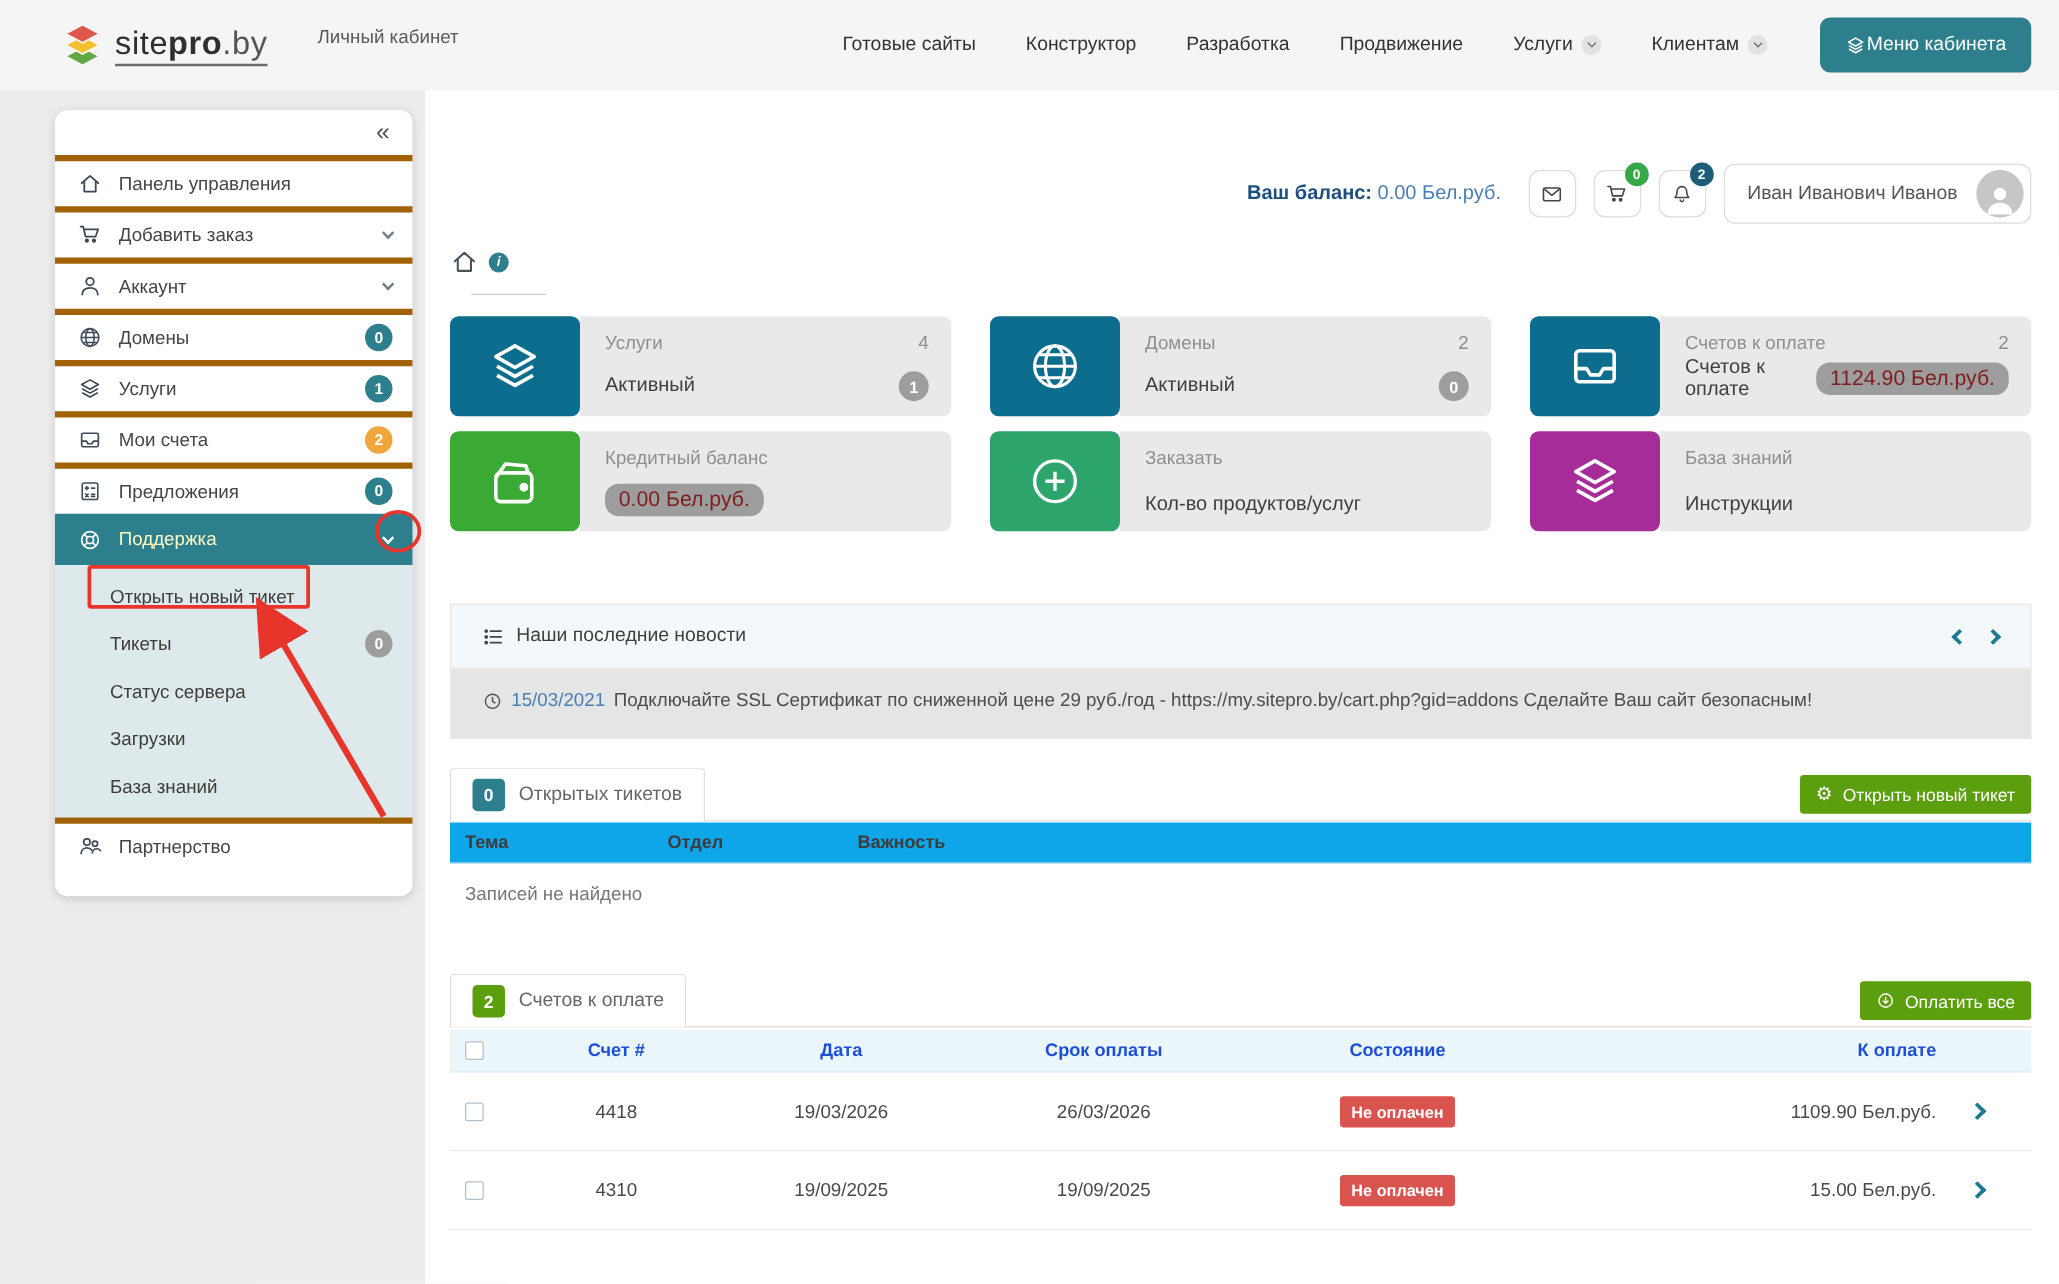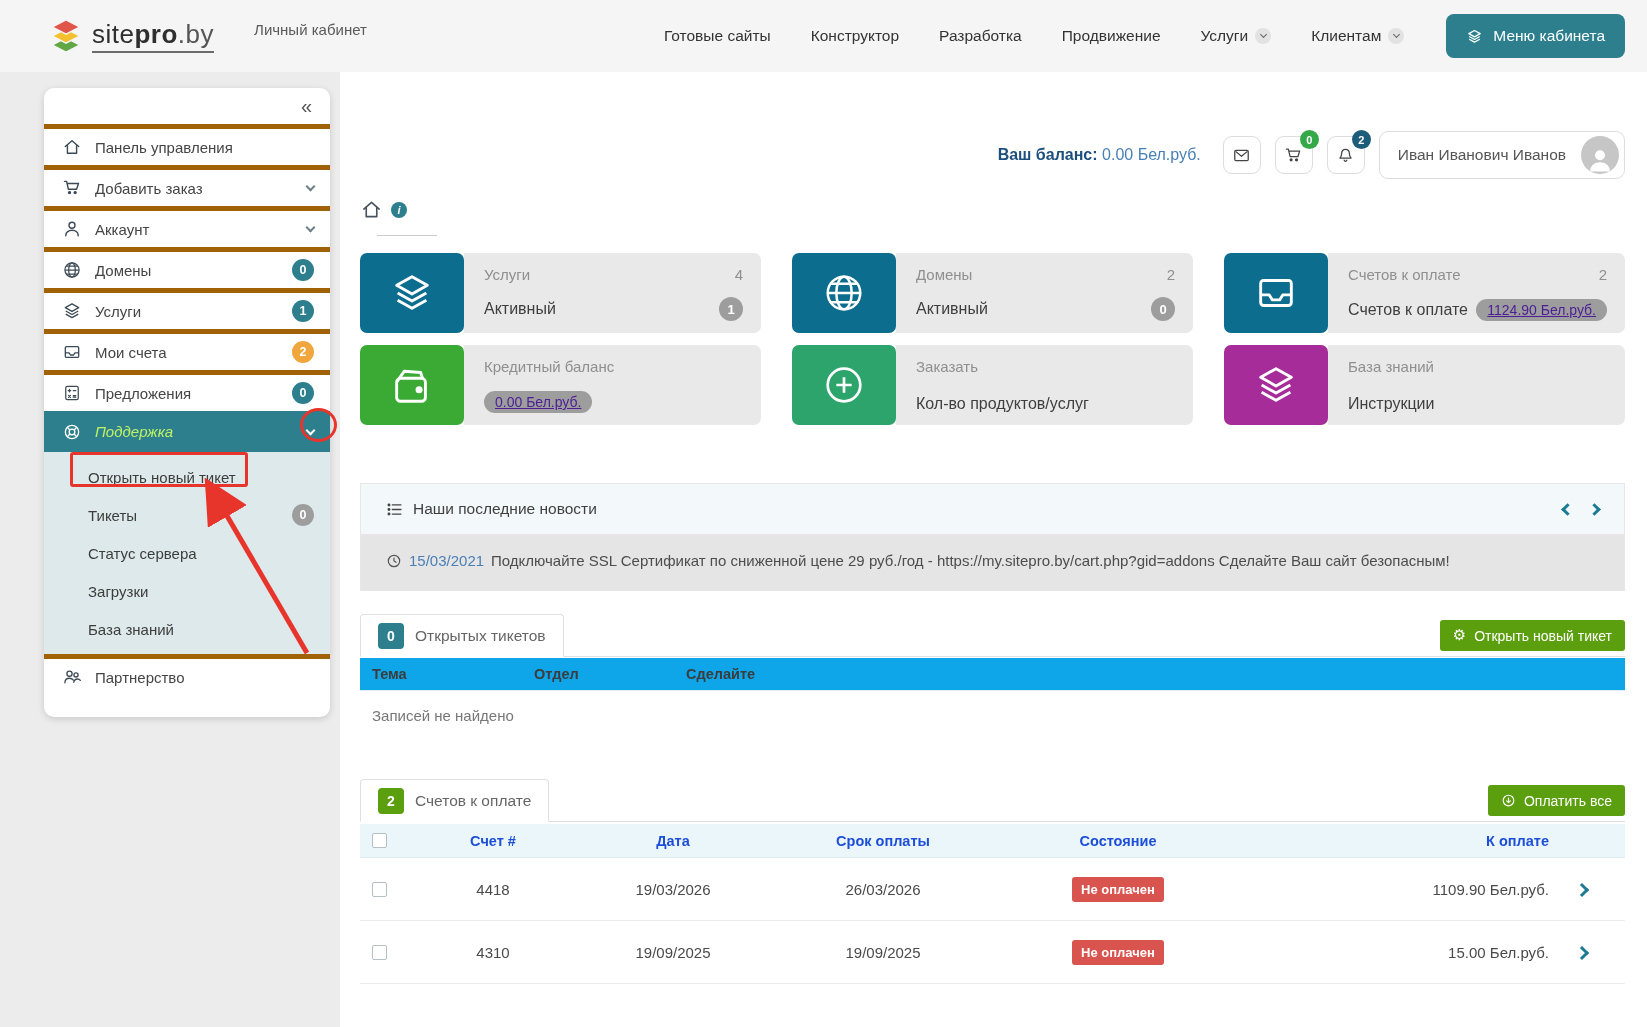--- a/index.html
+++ b/index.html
@@ -16,42 +16,42 @@
   .logo-wrap { margin-left:48px; display:flex; flex-direction:row; }
   .logo-row { display:flex; align-items:center; gap:8px; }
   .logo-text { font-size:26px; color:#2f2f2f; letter-spacing:.5px; border-bottom:2px solid #6b6b6b; padding-bottom:1px;}
   .logo-text b { font-weight:700; }
   .logo-text .tld { color:#555; font-weight:400; }
   .logo-sub { font-size:15px; color:#5a5a5a; margin-top:3px; margin-left:40px; }
   .topnav { display:flex; align-items:flex-start; gap:40px; margin-left:auto; }
   .nav-item { font-size:15.5px; color:#333; cursor:pointer; display:flex; align-items:center; gap:7px; white-space:nowrap; }
   .dd-circle { width:16px; height:16px; border-radius:50%; background:#e2e2e2; display:flex; align-items:center; justify-content:center; }
   .cabinet-btn { margin-left:42px; margin-right:22px; background:#2d7f8d; color:#fff; border:none; cursor:pointer;
-                 border-radius:8px; height:44px; padding:0 20px; font-size:15.5px; display:flex; align-items:center; gap:10px;
+                 border-radius:8px; height:44px; padding:0 20px; font-size:15.5px; display:flex; align-items:center; 
                  font-family:inherit; }
 
   
   .sidebar { position:absolute; left:44px; top:88px; width:286px; background:#fff; border-radius:10px;
              box-shadow:0 2px 7px rgba(0,0,0,.15); padding-bottom:22px; z-index:5; }
   .collapse-row { height:36px; display:flex; justify-content:flex-end; align-items:center; padding-right:18px; }
   .collapse-glyph { font-size:20px; color:#555; cursor:pointer; line-height:1; }
   .sb-item { height:41px; display:flex; align-items:center; padding:0 16px 0 18px; gap:13px;
              font-size:15px; color:#454545; cursor:pointer; border-top:5px solid #a16207; }
   .sb-item:first-of-type { border-top:none; }
   .sb-ic { width:20px; color:#3d4a55; flex:0 0 20px; }
   .sb-spacer { flex:1; }
   .badge { min-width:22px; height:22px; border-radius:11px; color:#fff; font-size:12.5px; font-weight:700;
            display:inline-flex; align-items:center; justify-content:center; padding:0 7px; }
   .badge.teal { background:#2d7f8d; }
   .badge.orange { background:#f0a63c; }
   .badge.gray { background:#9d9d9d; }
   .chev { display:inline-block; width:7px; height:7px; border-right:2px solid currentColor; border-bottom:2px solid currentColor; }
   .chev.down { transform:rotate(45deg); margin-top:-3px; }
   .sb-chev { color:#6f7f89; }
-  .sb-item.active { background:#2d7f8d; color:#bef264; border-top:none;font-style:italic; }
+  .sb-item.active { background:#2d7f8d; color:#fef9c3; border-top:none; }
   .sb-item.active .sb-ic, .sb-item.active .sb-chev { color:#fff; }
   .sb-sub { background:#dde9ea; padding:6px 0; }
   .sb-subitem { height:38px; display:flex; align-items:center; padding:0 16px 0 44px; font-size:15px; color:#3d3d3d; cursor:pointer; }
   
   .ann-rect { position:absolute; left:70px; top:452px; width:178px; height:35px; border:3px solid #e8352c; border-radius:3px; z-index:40; pointer-events:none; }
   .ann-circle { position:absolute; left:300px; top:408px; width:37px; height:34px; border:3px solid #e8352c; border-radius:50%; z-index:40; pointer-events:none; }
   .ann-arrow { position:absolute; left:0; top:0; z-index:39; pointer-events:none; }
 
   
   .main { position:absolute; left:340px; top:72px; right:0; bottom:0; background:#fff; }
@@ -82,21 +82,21 @@
   .tile-ic { width:104px; border-radius:7px; display:flex; align-items:center; justify-content:center; color:#fff; flex:0 0 104px; }
   .tile-ic.teal { background:#0d6d8e; }
   .tile-ic.green { background:#3aaa35; }
   .tile-ic.mgreen { background:#2da46c; }
   .tile-ic.purple { background:#a62c9a; }
   .tile-body { flex:1; background:#e9e9e9; border-radius:0 7px 7px 0; padding:13px 18px 12px 20px;
                display:flex; flex-direction:column; justify-content:space-between; }
   .tr1 { display:flex; justify-content:space-between; align-items:center; color:#8f8f8f; font-size:15px; }
   .tr2 { display:flex; justify-content:space-between; align-items:center; color:#3f3f3f; font-size:16px; }
   .tr2 .left-pill { margin-right:auto; }
-  .pill { background:#9d9d9d; color:#4c1d95; border-radius:11px; padding:3px 11px; font-size:14px; white-space:nowrap;text-decoration:underline; }
+  .pill { background:#9d9d9d; color:#7f1d1d; border-radius:11px; padding:3px 11px; font-size:17px; white-space:nowrap; }
   .num-badge { width:24px; height:24px; border-radius:50%; background:#9d9d9d; color:#fff; font-size:13px; font-weight:700;
                display:flex; align-items:center; justify-content:center; }
 
   .news { position:absolute; top:411px; left:20px; right:22px; }
   .news-head { height:52px; background:#f3f8fa; border:1px solid #e7e7e7; display:flex; align-items:center; padding:0 25px; gap:10px; }
   .news-title { font-size:15.5px; color:#3f3f3f; }
   .news-arrows { margin-left:auto; display:flex; gap:18px; color:#1d7a94; }
   .chev-big { display:inline-block; width:9px; height:9px; border-right:3px solid currentColor; border-bottom:3px solid currentColor; cursor:pointer; }
   .chev-big.right { transform:rotate(-45deg); }
   .chev-big.left { transform:rotate(135deg); }
@@ -526,21 +526,21 @@
         <span class="tab-label">Открытых тикетов</span>
       </div>
       <button class="green-btn">
         <span class="gear-glyph">⚙</span>
         <span>Открыть новый тикет</span>
       </button>
     </div>
     <div class="tix-head">
       <span>Тема</span>
       <span>Отдел</span>
-      <span>Сделайте</span>
+      <span>Важность</span>
     </div>
     <div class="empty-text">Записей не найдено</div>
   </div>
 
   <div class="section invoices">
     <div class="tab-row">
       <div class="tab">
         <span class="tab-badge green">2</span>
         <span class="tab-label">Счетов к оплате</span>
       </div>

